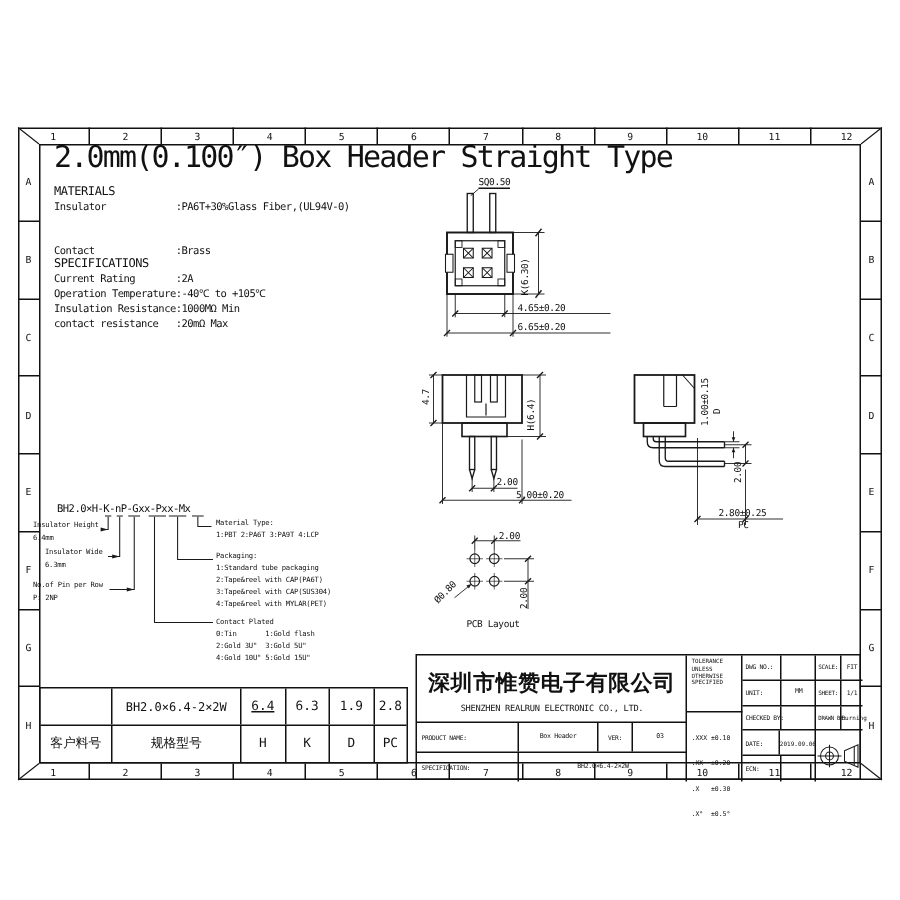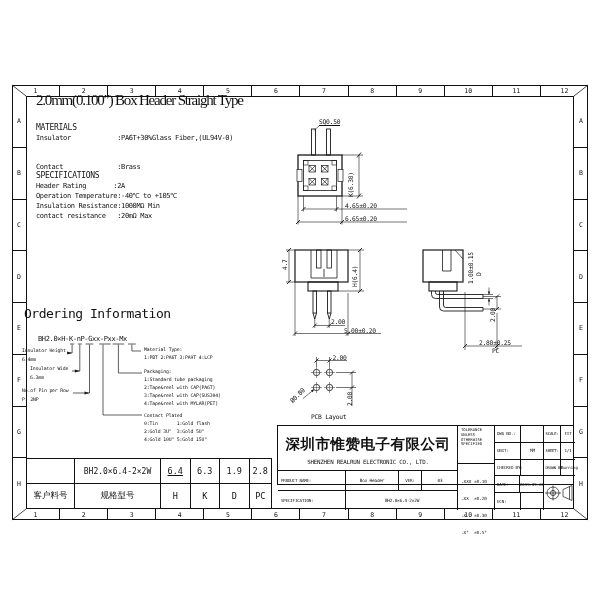--- a/index.html
+++ b/index.html
@@ -8,21 +8,21 @@
   .t{position:absolute;white-space:pre;color:#111;}
   .bx{position:absolute;box-sizing:border-box;}
   .frame-outer{left:12px;top:85px;width:576px;height:435px;border:1.6px solid #111;}
   .frame-inner{left:26px;top:96px;width:548px;height:413px;border:1px solid #111;}
   .ruler{position:absolute;display:flex;font-size:6.5px;}
   .ruler>span{flex:1;display:flex;align-items:center;justify-content:center;border-right:1px solid #111;}
   .ruler>span:last-child{border-right:none;}
   .rulv{position:absolute;display:flex;flex-direction:column;font-size:6.5px;}
   .rulv>span{flex:1;display:flex;align-items:center;justify-content:center;border-bottom:1px solid #111;}
   .rulv>span:last-child{border-bottom:none;}
-  .title{font-size:15px;letter-spacing:-1.2px;font-family:Liberation Serif, serif;}
+  .title{font-size:20px;letter-spacing:-1.2px;}
   .h1{font-size:8px;letter-spacing:-0.3px;}
   .ln{font-size:7px;letter-spacing:-0.35px;line-height:10px;}
   .oh{font-size:13px;letter-spacing:-0.5px;}
   .code{font-size:7px;letter-spacing:-0.35px;}
   .small{font-size:4.8px;letter-spacing:-0.15px;line-height:7.2px;}
   .dim{font-size:6.3px;letter-spacing:-0.25px;}
   .dimu{border-bottom:0.8px solid #111;}
   .r90{transform:rotate(-90deg);transform-origin:0% 100%;}
   .cjk{font-family:"DejaVu Sans","Liberation Sans",sans-serif;}
   .tb-lbl{font-size:4.2px;letter-spacing:-0.2px;white-space:nowrap;}
@@ -186,26 +186,25 @@
     </g>
   </svg>
 
   <div class="t title" style="left:36px;top:92px;">2.0mm(0.100″) Box Header Straight Type</div>
 
   <div class="t h1" style="left:36px;top:123px;">MATERIALS</div>
   <div class="t ln" style="left:36px;top:133px;">Insulator            :PA6T+30%Glass Fiber,(UL94V-0)</div>
   <div class="t ln" style="left:36px;top:143px;margin-top:19px;">Contact              :Brass</div>
 
   <div class="t h1" style="left:36px;top:171px;">SPECIFICATIONS</div>
-  <div class="t ln" style="left:36px;top:181px;">Header Rating       :2A</div>
+  <div class="t ln" style="left:36px;top:181px;">Current Rating       :2A</div>
   <div class="t ln" style="left:36px;top:191px;">Operation Temperature:-40℃ to +105℃</div>
   <div class="t ln" style="left:36px;top:201px;">Insulation Resistance:1000MΩ Min</div>
   <div class="t ln" style="left:36px;top:211px;">contact resistance   :20mΩ Max</div>
 
-  <div class="t oh" style="left:24px;top:306px;">Ordering Information</div>
   <div class="t code" style="left:38px;top:335px;">BH2.0×H-K-nP-Gxx-Pxx-Mx</div>
 
   <div class="t small" style="left:22px;top:347px;">Insulator Height</div>
   <div class="t small" style="left:22px;top:355.5px;">6.4mm</div>
   <div class="t small" style="left:30px;top:365px;">Insulator Wide</div>
   <div class="t small" style="left:30px;top:373.5px;">6.3mm</div>
   <div class="t small" style="left:22px;top:387px;">No.of Pin per Row</div>
   <div class="t small" style="left:22px;top:395.5px;">P: 2NP</div>
 
   <div class="t small" style="left:144px;top:346px;">Material Type:</div>
@@ -253,21 +252,21 @@
     <div style="display:flex;height:24px;">
       <div class="cellc cjk" style="width:47px;border-right:1px solid #111;font-size:8.5px;">客户料号</div>
       <div class="cellc cjk" style="width:85px;border-right:1px solid #111;font-size:8.5px;">规格型号</div>
       <div class="cellc" style="width:28.5px;border-right:1px solid #111;font-size:8.5px;">H</div>
       <div class="cellc" style="width:28.5px;border-right:1px solid #111;font-size:8.5px;">K</div>
       <div class="cellc" style="width:28.5px;border-right:1px solid #111;font-size:8.5px;">D</div>
       <div class="cellc" style="flex:1;font-size:8.5px;">PC</div>
     </div>
   </div>
 
-  <div class="bx" style="left:277px;top:425px;width:297px;height:60px;border:1px solid #111;">
+  <div class="bx" style="left:277px;top:436px;width:297px;height:84px;border:1px solid #111;">
 
     <div class="bx" style="left:0;top:0;width:180px;height:84px;border-right:1px solid #111;">
       <div class="bx" style="left:0;top:0;width:180px;height:45px;border-bottom:1px solid #111;">
         <div class="t cjk" style="left:0;top:9px;width:180px;text-align:center;font-size:14.5px;font-weight:bold;letter-spacing:0.5px;">深圳市惟赞电子有限公司</div>
         <div class="t" style="left:0;top:33px;width:180px;text-align:center;font-size:5.8px;letter-spacing:-0.2px;">SHENZHEN REALRUN ELECTRONIC CO., LTD.</div>
       </div>
       <div style="position:absolute;left:0;top:45px;width:180px;height:20px;border-bottom:1px solid #111;box-sizing:border-box;display:flex;">
         <div class="cellc tb-lbl" style="width:68px;border-right:1px solid #111;justify-content:flex-start;padding-left:3px;box-sizing:border-box;">PRODUCT NAME:</div>
         <div class="cellc tb-val" style="width:52px;border-right:1px solid #111;">Box Header</div>
         <div class="cellc tb-lbl" style="width:22px;border-right:1px solid #111;">VER:</div>

